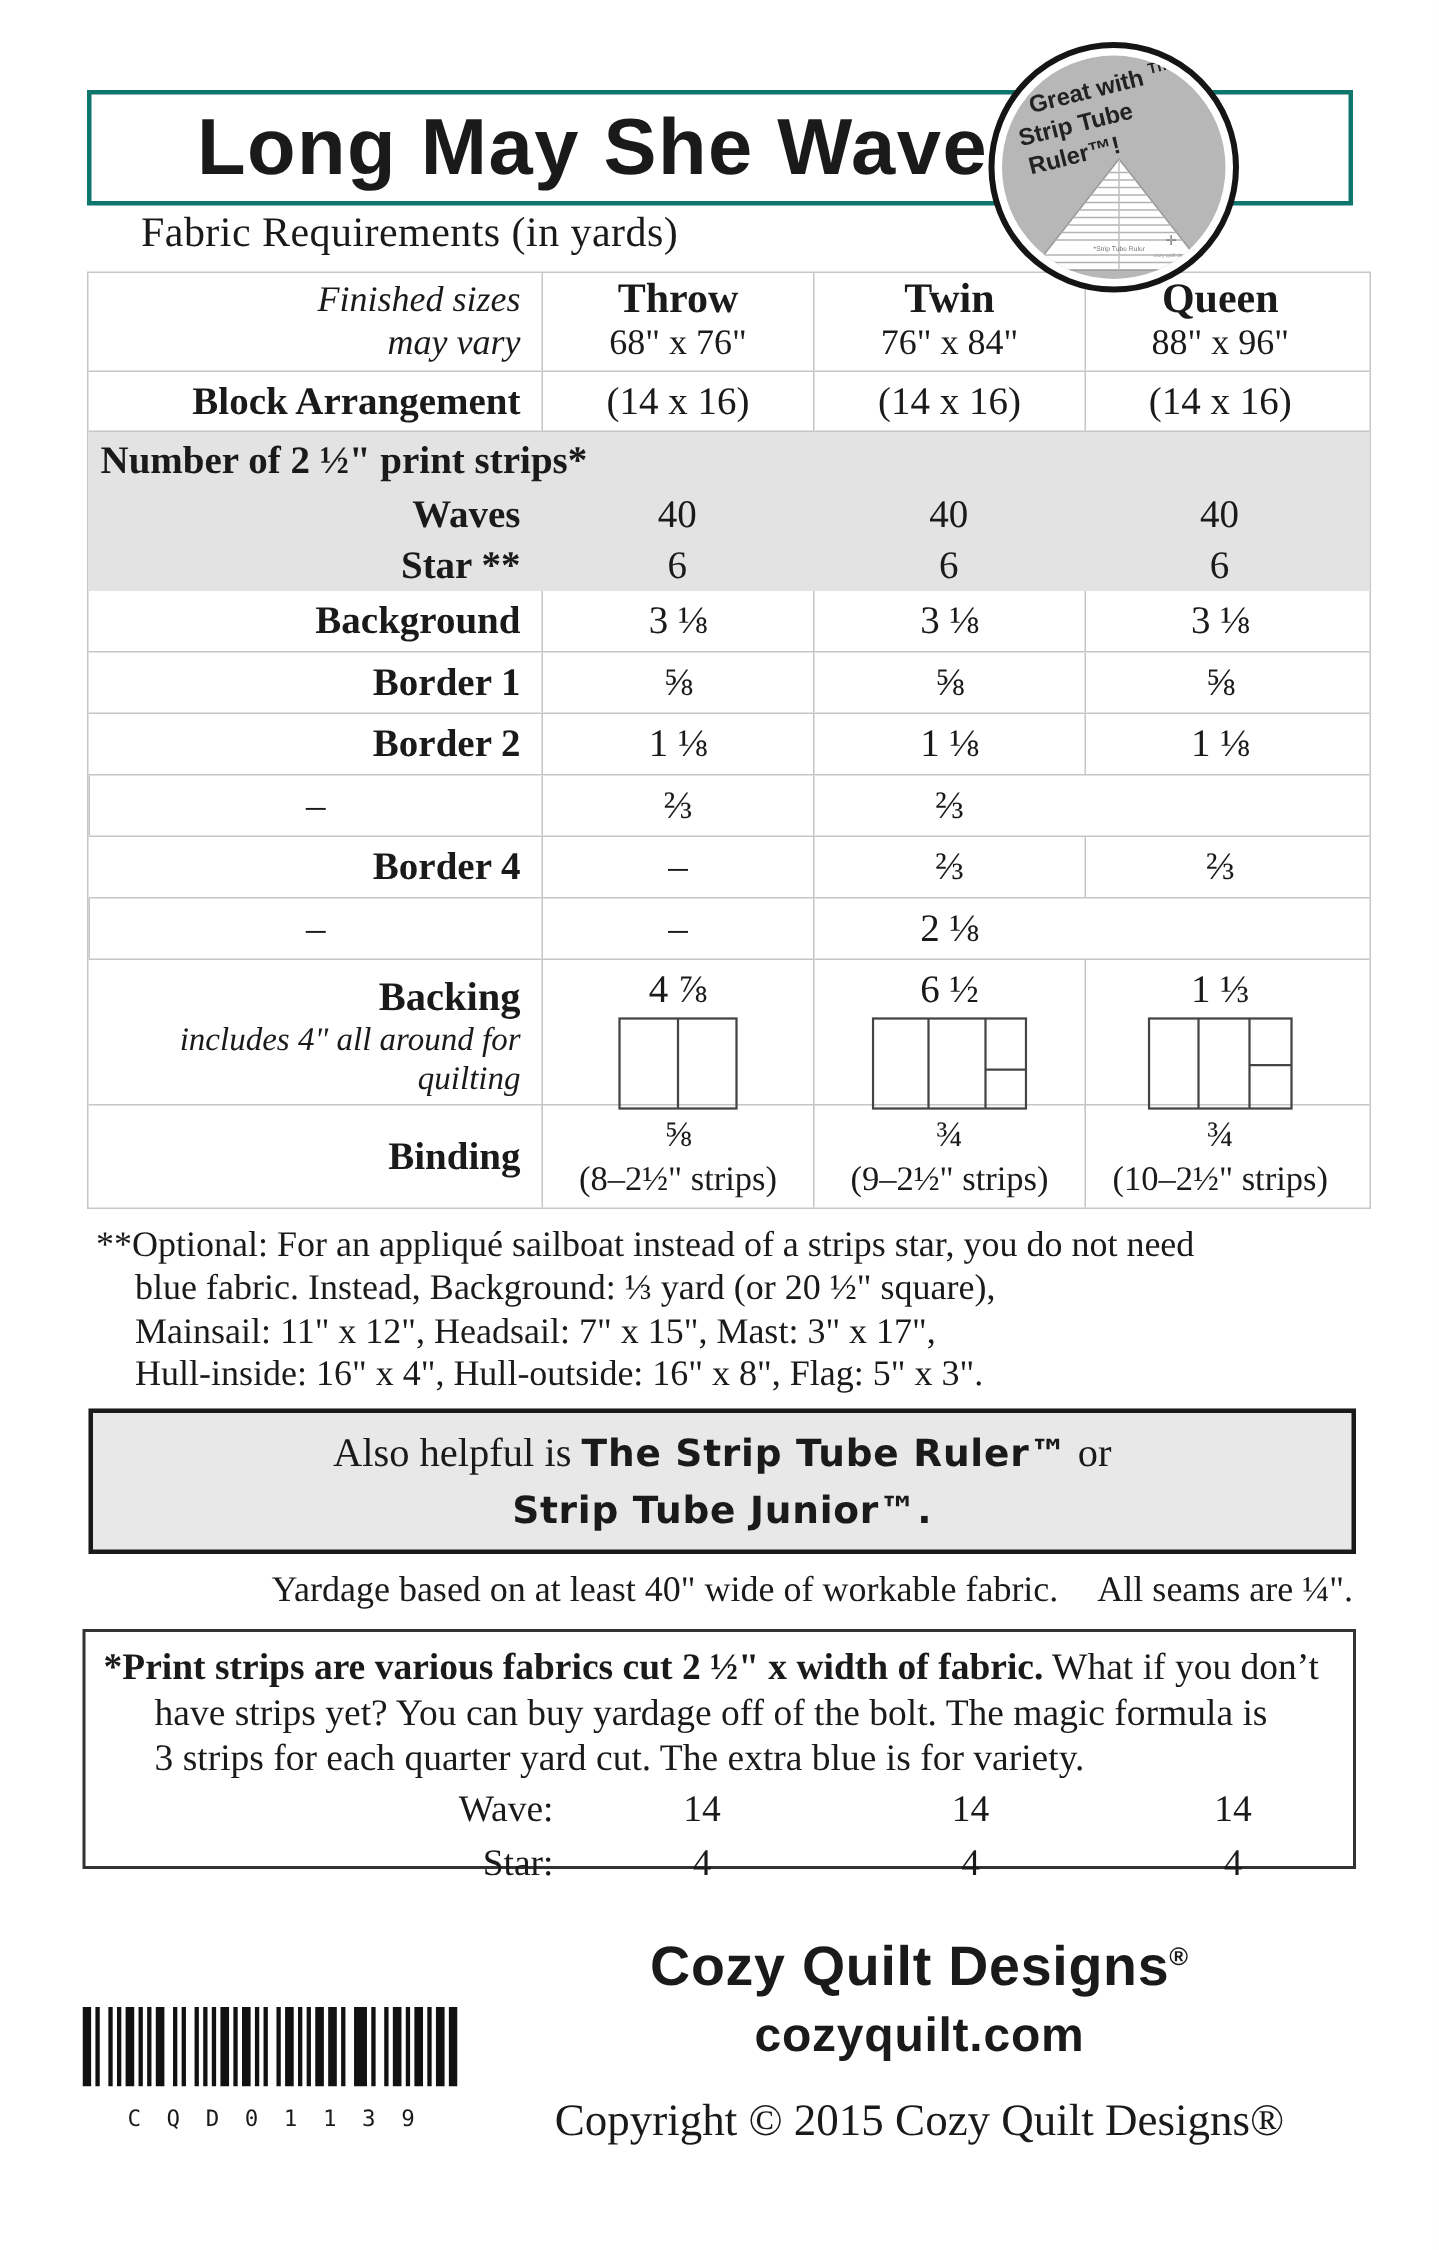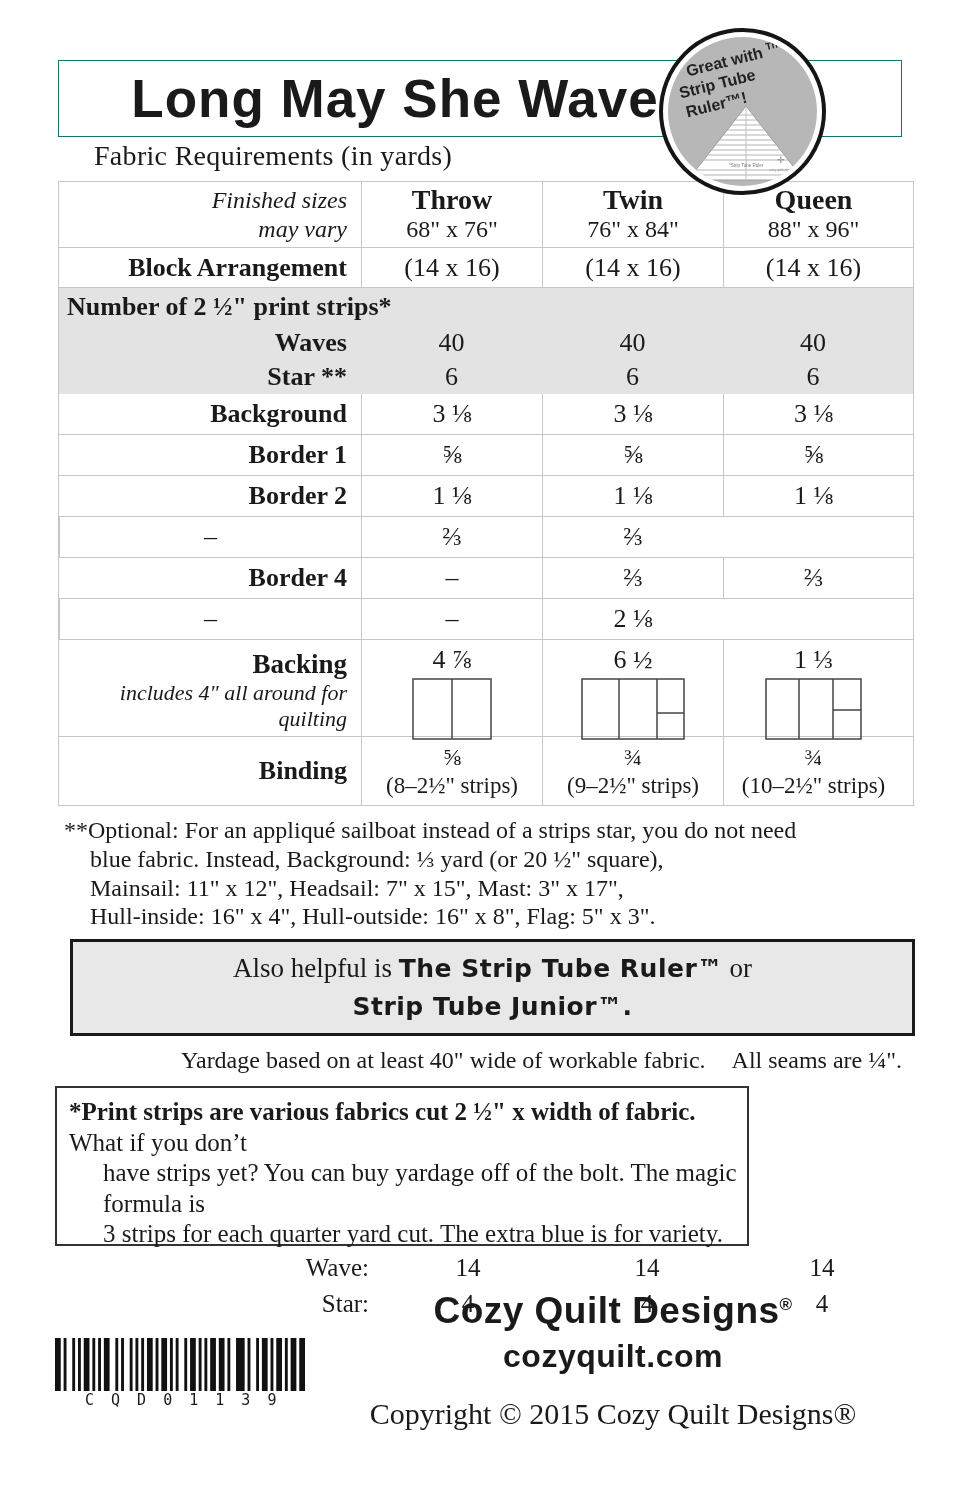--- a/index.html
+++ b/index.html
@@ -1,21 +1,21 @@
 <!DOCTYPE html>
 <html><head>
 <meta charset="utf-8">
 <style>
 *{box-sizing:border-box;margin:0;padding:0}
 html,body{width:959px;height:1500px}
 body{background:#fdfdfd;font-family:"Liberation Serif",serif;color:#1a1a1a;position:relative}
 .page{position:absolute;inset:0;background:#ffffff}
 
 
-.title-box{position:absolute;left:58px;top:60px;width:844px;height:77px;border:1px solid #0f766e;background:#fff;display:flex;align-items:center;justify-content:center;padding-right:170px}
+.title-box{position:absolute;left:58px;top:60px;width:844px;height:77px;border:3px solid #0f766e;background:#fff;display:flex;align-items:center;justify-content:center;padding-right:170px}
 .title{font-family:"Liberation Sans",sans-serif;font-weight:bold;font-size:53px;letter-spacing:1px;white-space:nowrap}
 
 
 .badge{position:absolute;left:659px;top:28px;width:167px;height:167px;border-radius:50%;background:#fff;border:4px solid #151515;z-index:6}
 .badge-inner{position:absolute;inset:5px;border-radius:50%;background:#b7b7b7;overflow:hidden}
 .badge-text{position:absolute;top:13px;left:10px;transform:rotate(-14deg);font-family:"Liberation Sans",sans-serif;font-size:16px;font-weight:bold;line-height:1.25;color:#222;white-space:nowrap}
 .badge-text .l1{margin-left:12px}
 .badge-text .l3{margin-left:2px}
 .badge-text sup{font-size:10px}
 .badge-tri{position:absolute;bottom:3px;left:17px}
@@ -50,43 +50,43 @@
 .backdiag{margin-top:3px}
 .r-binding{height:68px;border-bottom:none}
 .r-binding .vcell{font-weight:normal;font-size:24px;line-height:1.2}
 .bindstrips{font-size:23px}
 
 
 .footnote{position:absolute;left:64px;top:816px;font-size:24px;line-height:1.2;white-space:nowrap;z-index:2}
 .footnote .ind{padding-left:26px}
 
 
-.banner{position:absolute;left:70px;top:939px;width:845px;height:97px;background:#e8e8e8;border:3px solid #1a1a1a;display:flex;flex-direction:column;align-items:center;justify-content:center;font-size:27px;line-height:1.4}
+.banner{position:absolute;left:59px;top:939px;width:845px;height:97px;background:#e8e8e8;border:3px solid #1a1a1a;display:flex;flex-direction:column;align-items:center;justify-content:center;font-size:27px;line-height:1.4}
 .comic{font-family:"DejaVu Sans",sans-serif;font-weight:bold;font-size:25px;letter-spacing:.5px}
 
 
 .yardage{position:absolute;right:57px;top:1047px;font-size:24px;white-space:nowrap}
 .yardage .gap{display:inline-block;width:26px}
 
 
-.stripbox{position:absolute;left:55px;top:1086px;width:694px;height:160px;border:2px solid #333;padding:9px 10px 0 12px;font-size:25px;line-height:1.22;background:#fff}
+.stripbox{position:absolute;left:55px;top:1086px;width:849px;height:160px;border:2px solid #333;padding:9px 10px 0 12px;font-size:25px;line-height:1.22;background:#fff}
 .stripbox .ind{padding-left:34px}
 .strip-grid{display:grid;grid-template-columns:310px 178px 180px 170px;margin-top:3px}
 .strip-grid .sl{text-align:right;padding-right:10px}
 .strip-grid .sv{text-align:center;font-weight:normal}
 .strip-grid>div{height:33px}
 
 
 .brand{position:absolute;left:227px;width:772px;top:1290px;text-align:center;font-family:"Liberation Sans",sans-serif;font-weight:bold;font-size:37px;letter-spacing:.5px}
 .brand sup{font-size:17px}
 .website{position:absolute;left:227px;width:772px;top:1338px;text-align:center;font-family:"Liberation Sans",sans-serif;font-weight:bold;font-size:32px;letter-spacing:.5px}
 .copyright{position:absolute;left:227px;width:772px;top:1397px;text-align:center;font-size:30px}
 .barcode{position:absolute;left:55px;top:1338px;width:250px}
 .barcode svg{display:block}
-.barcode-digits{font-family:"DejaVu Sans Mono",monospace;font-size:15px;letter-spacing:4px;padding-left:30px;margin-top:0;white-space:nowrap}
+.barcode-digits{font-family:"DejaVu Sans Mono",monospace;font-size:15px;letter-spacing:4px;padding-left:30px;margin-top:12px;white-space:nowrap}
 </style>
 </head>
 <body>
 
 <div class="page">
 
   <div class="title-box">
     <span class="title">Long May She Wave</span>
   </div>
 

